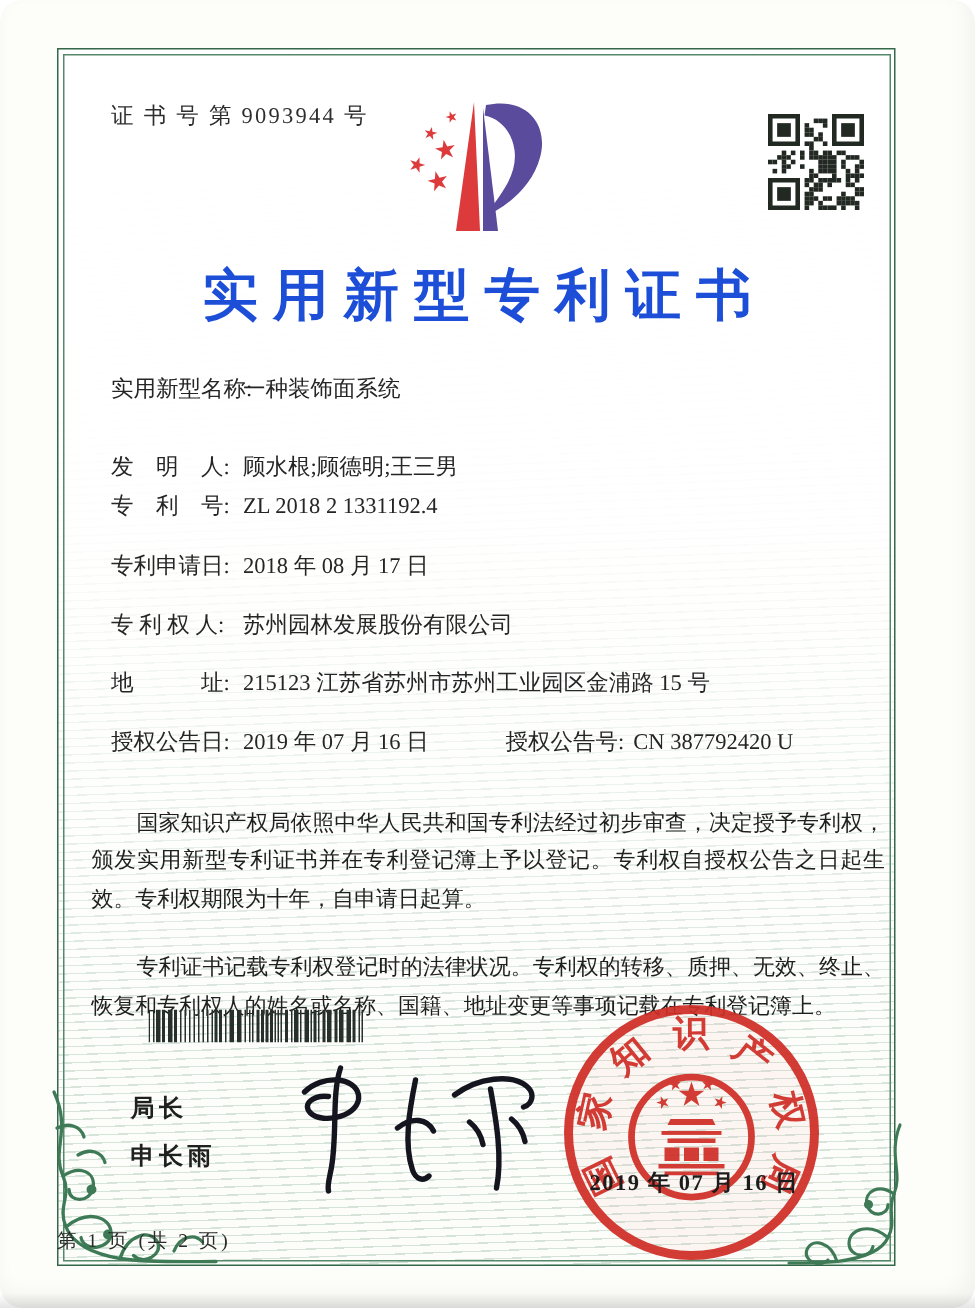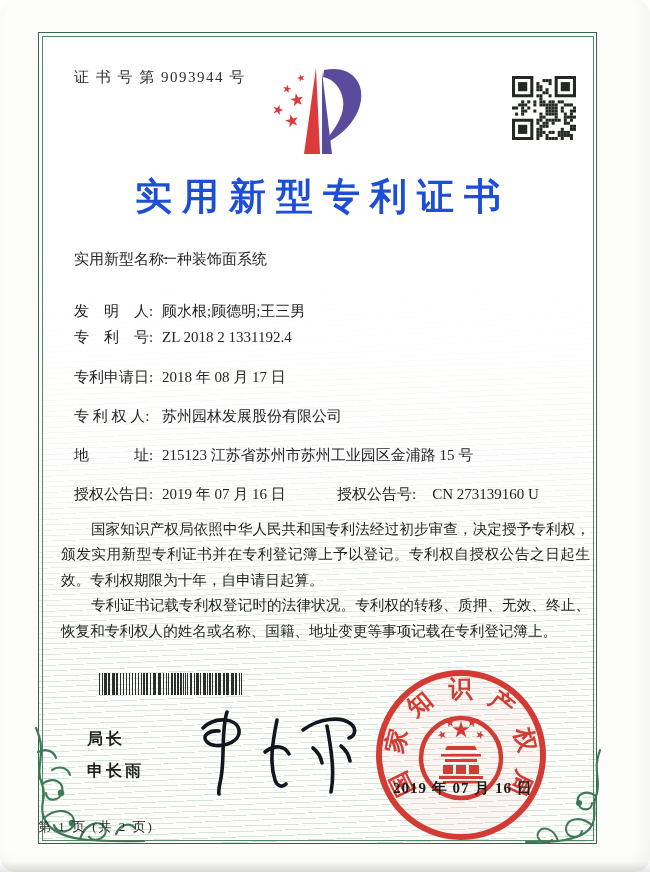--- a/index.html
+++ b/index.html
@@ -21,24 +21,24 @@
     border:1px solid #55876b; pointer-events:none; }
   .cert-no { position:absolute; left:74px; top:68px; font-size:15px; letter-spacing:1.5px; color:#2e2e2e; }
   .logo { position:absolute; left:264px; top:64px; }
   .qr { position:absolute; left:512px; top:76px; }
   .title { position:absolute; left:38px; top:172px; width:560px; text-align:center;
     font-size:37px; font-weight:600; letter-spacing:10px; padding-left:10px; color:#1d4ed8; }
   .fields { position:absolute; left:74px; top:250px; width:490px; font-size:15px; color:#252525; }
   .frow { position:absolute; left:0; white-space:nowrap; }
   .flabel { display:inline-block; width:88px; }
   .fpair2 { position:absolute; left:263px; top:0; }
-  .fpair2 .flabel2 { margin-right:16px; }
+  .fpair2 .flabel2 { margin-right:6px; }
   .body-text { position:absolute; left:61px; top:517px; width:529px; font-size:14.6px;
     line-height:25.4px; color:#1f1f1f; text-align:justify; }
-  .body-text p { text-indent:2.05em; }
+  .body-text p { text-indent:2.05em;margin-top:20px; }
   .barcode { position:absolute; left:99px; top:673px; }
   .barcode rect { fill:#27302b; }
   .signer { position:absolute; left:87px; font-size:16px; font-weight:bold; letter-spacing:3px; color:#20201f; }
   .signer.t1 { top:729px;text-align:center; } .signer.t2 { top:761px; }
   .signature { position:absolute; left:185px; top:700px; }
   .seal { position:absolute; left:372px; top:666px; opacity:0.93; }
   .seal-date { position:absolute; left:393px; top:779px; font-size:15px; font-weight:bold;
     letter-spacing:1px; color:#1c1c1c; z-index:5; }
   .footer { position:absolute; left:38px; top:818px; width:560px; 
     font-size:13px; letter-spacing:2px; color:#2a2a2a; }
@@ -209,21 +209,21 @@
 
   <div class="fields">
     <div class="frow" style="top:0"><span class="flabel">实用新型名称:</span><span>一种装饰面系统</span></div>
     <div class="frow" style="top:52px"><span class="flabel">发　明　人:</span><span>顾水根;顾德明;王三男</span></div>
     <div class="frow" style="top:78px"><span class="flabel">专　利　号:</span><span>ZL 2018 2 1331192.4</span></div>
     <div class="frow" style="top:118px"><span class="flabel">专利申请日:</span><span>2018 年 08 月 17 日</span></div>
     <div class="frow" style="top:157px"><span class="flabel">专 利 权 人:</span><span>苏州园林发展股份有限公司</span></div>
     <div class="frow" style="top:196px"><span class="flabel">地　　　址:</span><span>215123 江苏省苏州市苏州工业园区金浦路 15 号</span></div>
     <div class="frow" style="top:235px; width:490px;">
       <span class="flabel">授权公告日:</span><span>2019 年 07 月 16 日</span>
-      <span class="fpair2"><span class="flabel2">授权公告号:</span><span>CN 273139160 U</span></span>
+      <span class="fpair2"><span class="flabel2">授权公告号:</span><span>CN 387792420 U</span></span>
     </div>
   </div>
 
   <div class="body-text">
     <p>国家知识产权局依照中华人民共和国专利法经过初步审查，决定授予专利权，颁发实用新型专利证书并在专利登记簿上予以登记。专利权自授权公告之日起生效。专利权期限为十年，自申请日起算。</p>
     <p>专利证书记载专利权登记时的法律状况。专利权的转移、质押、无效、终止、恢复和专利权人的姓名或名称、国籍、地址变更等事项记载在专利登记簿上。</p>
   </div>
 
   <svg class="barcode" id="barcode-svg" width="148" height="22" viewBox="0 0 148 22">
       <rect x="0" y="0" width="1" height="22"></rect>

